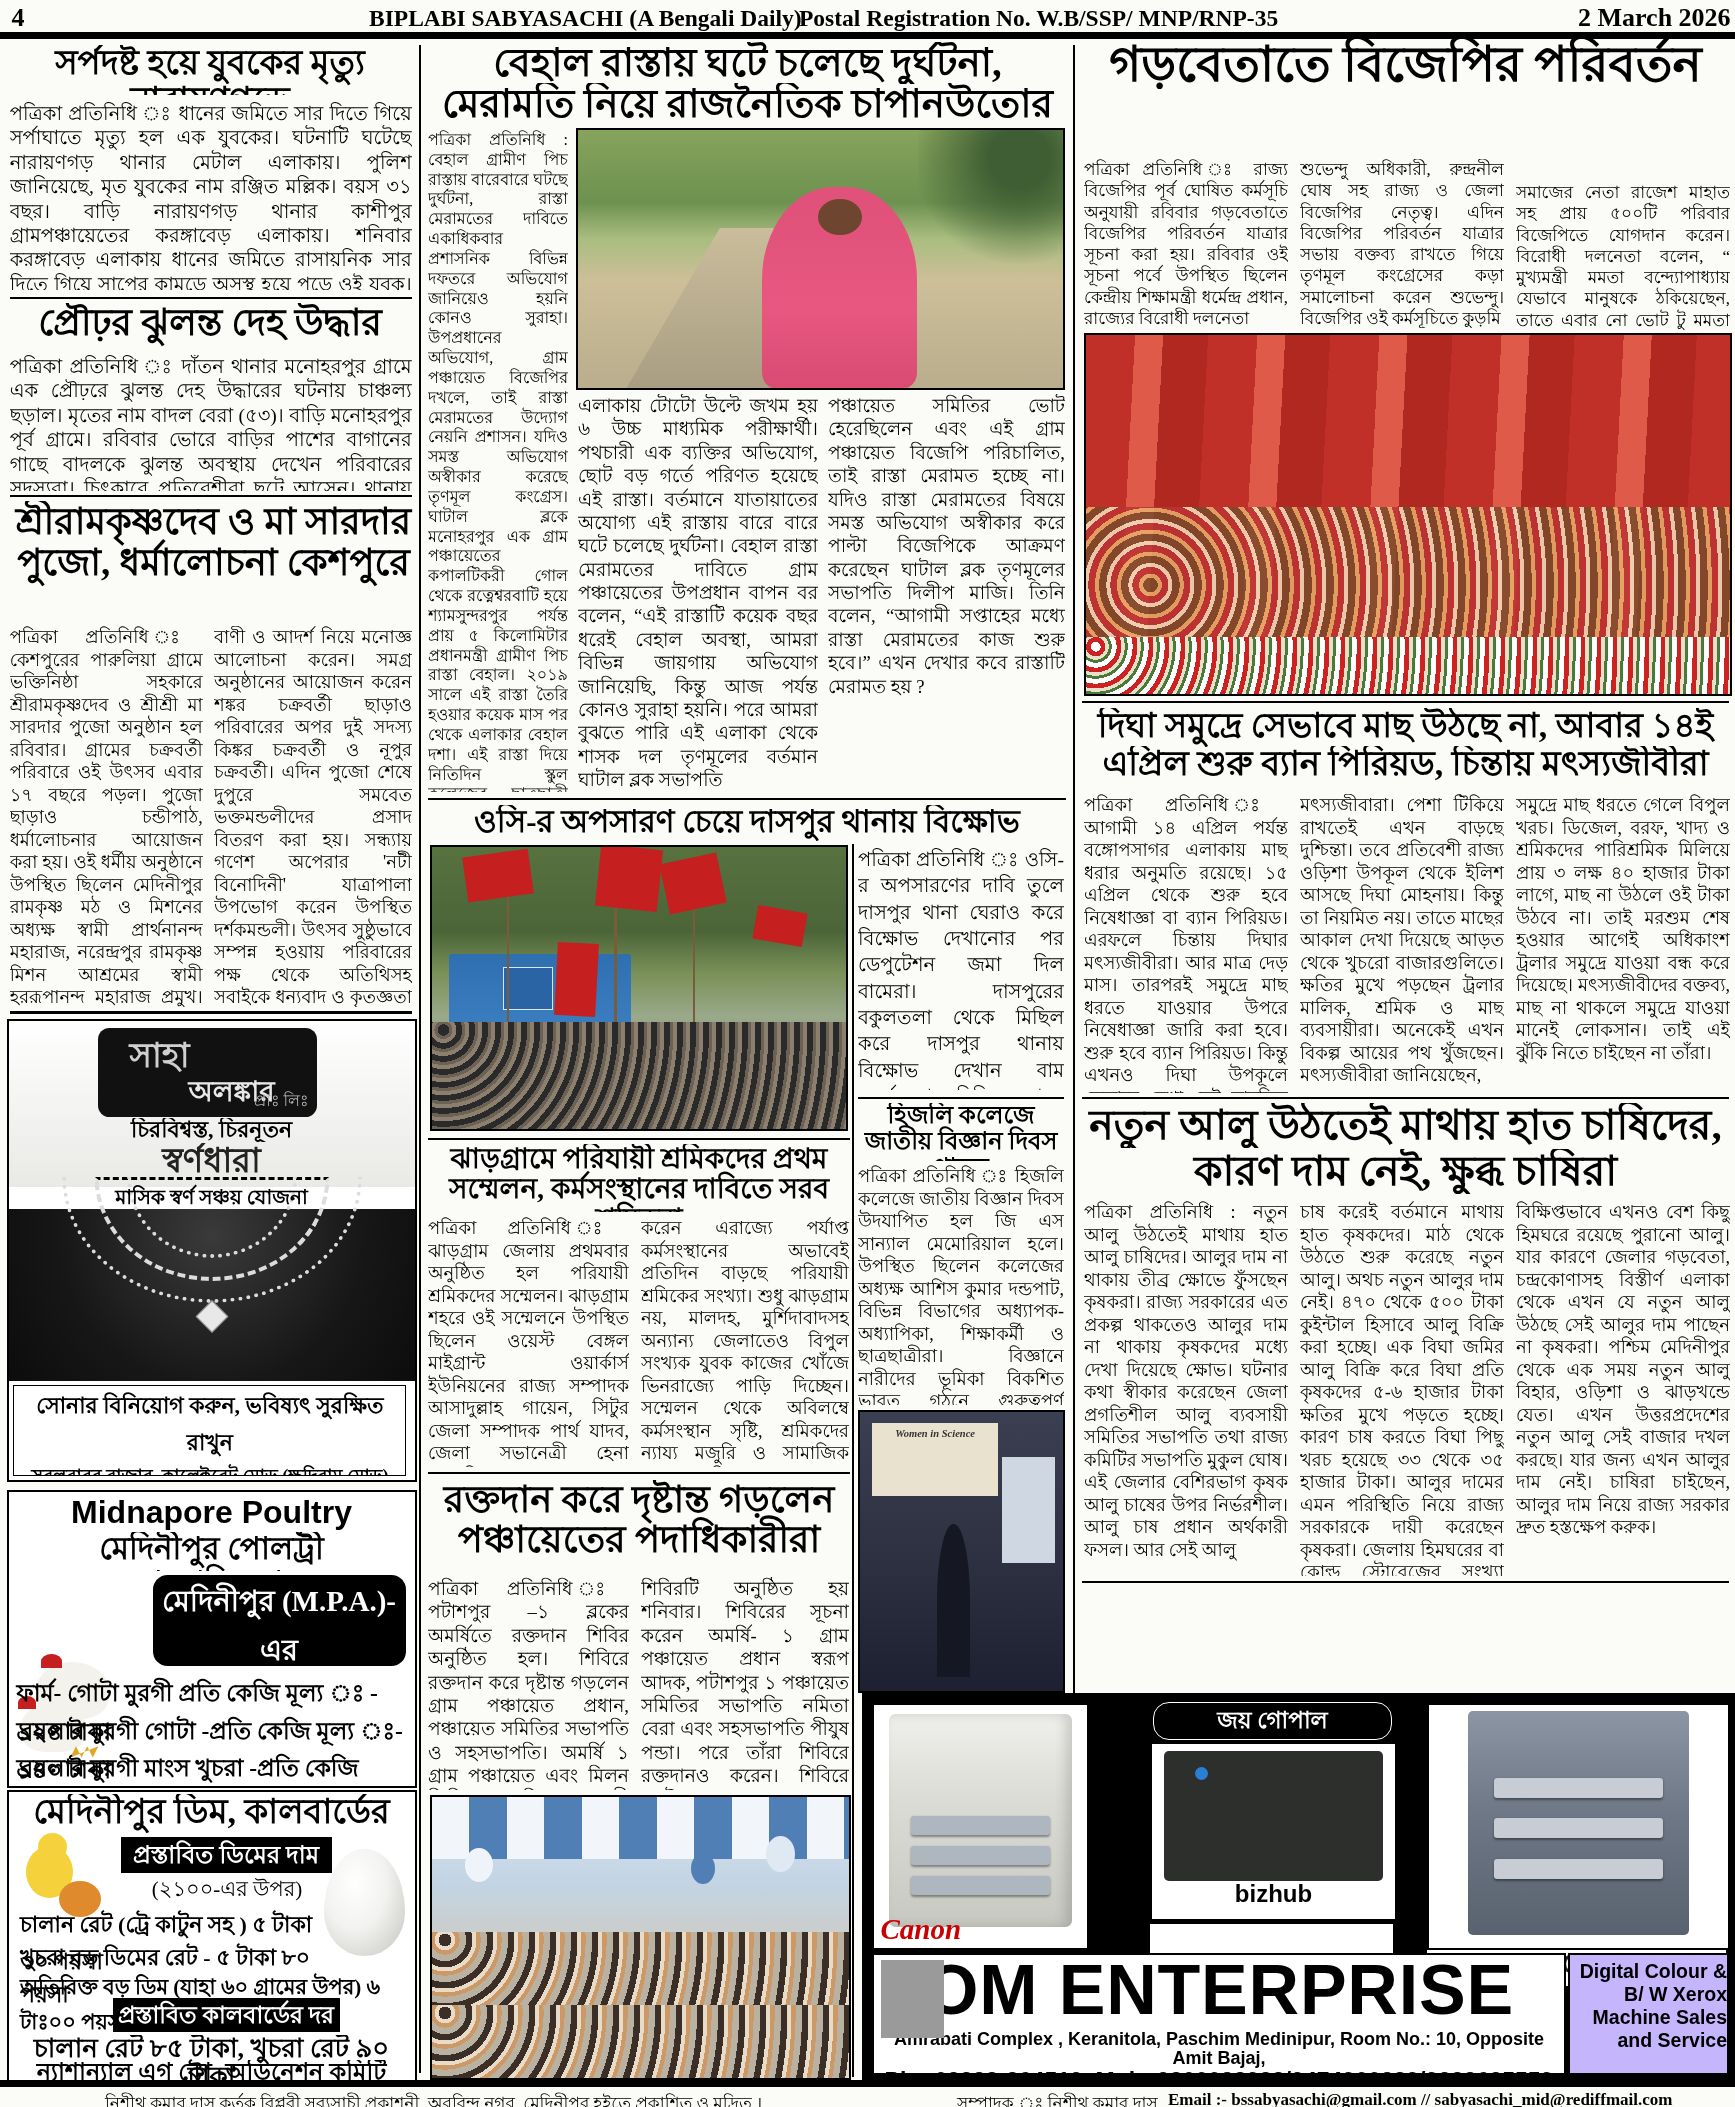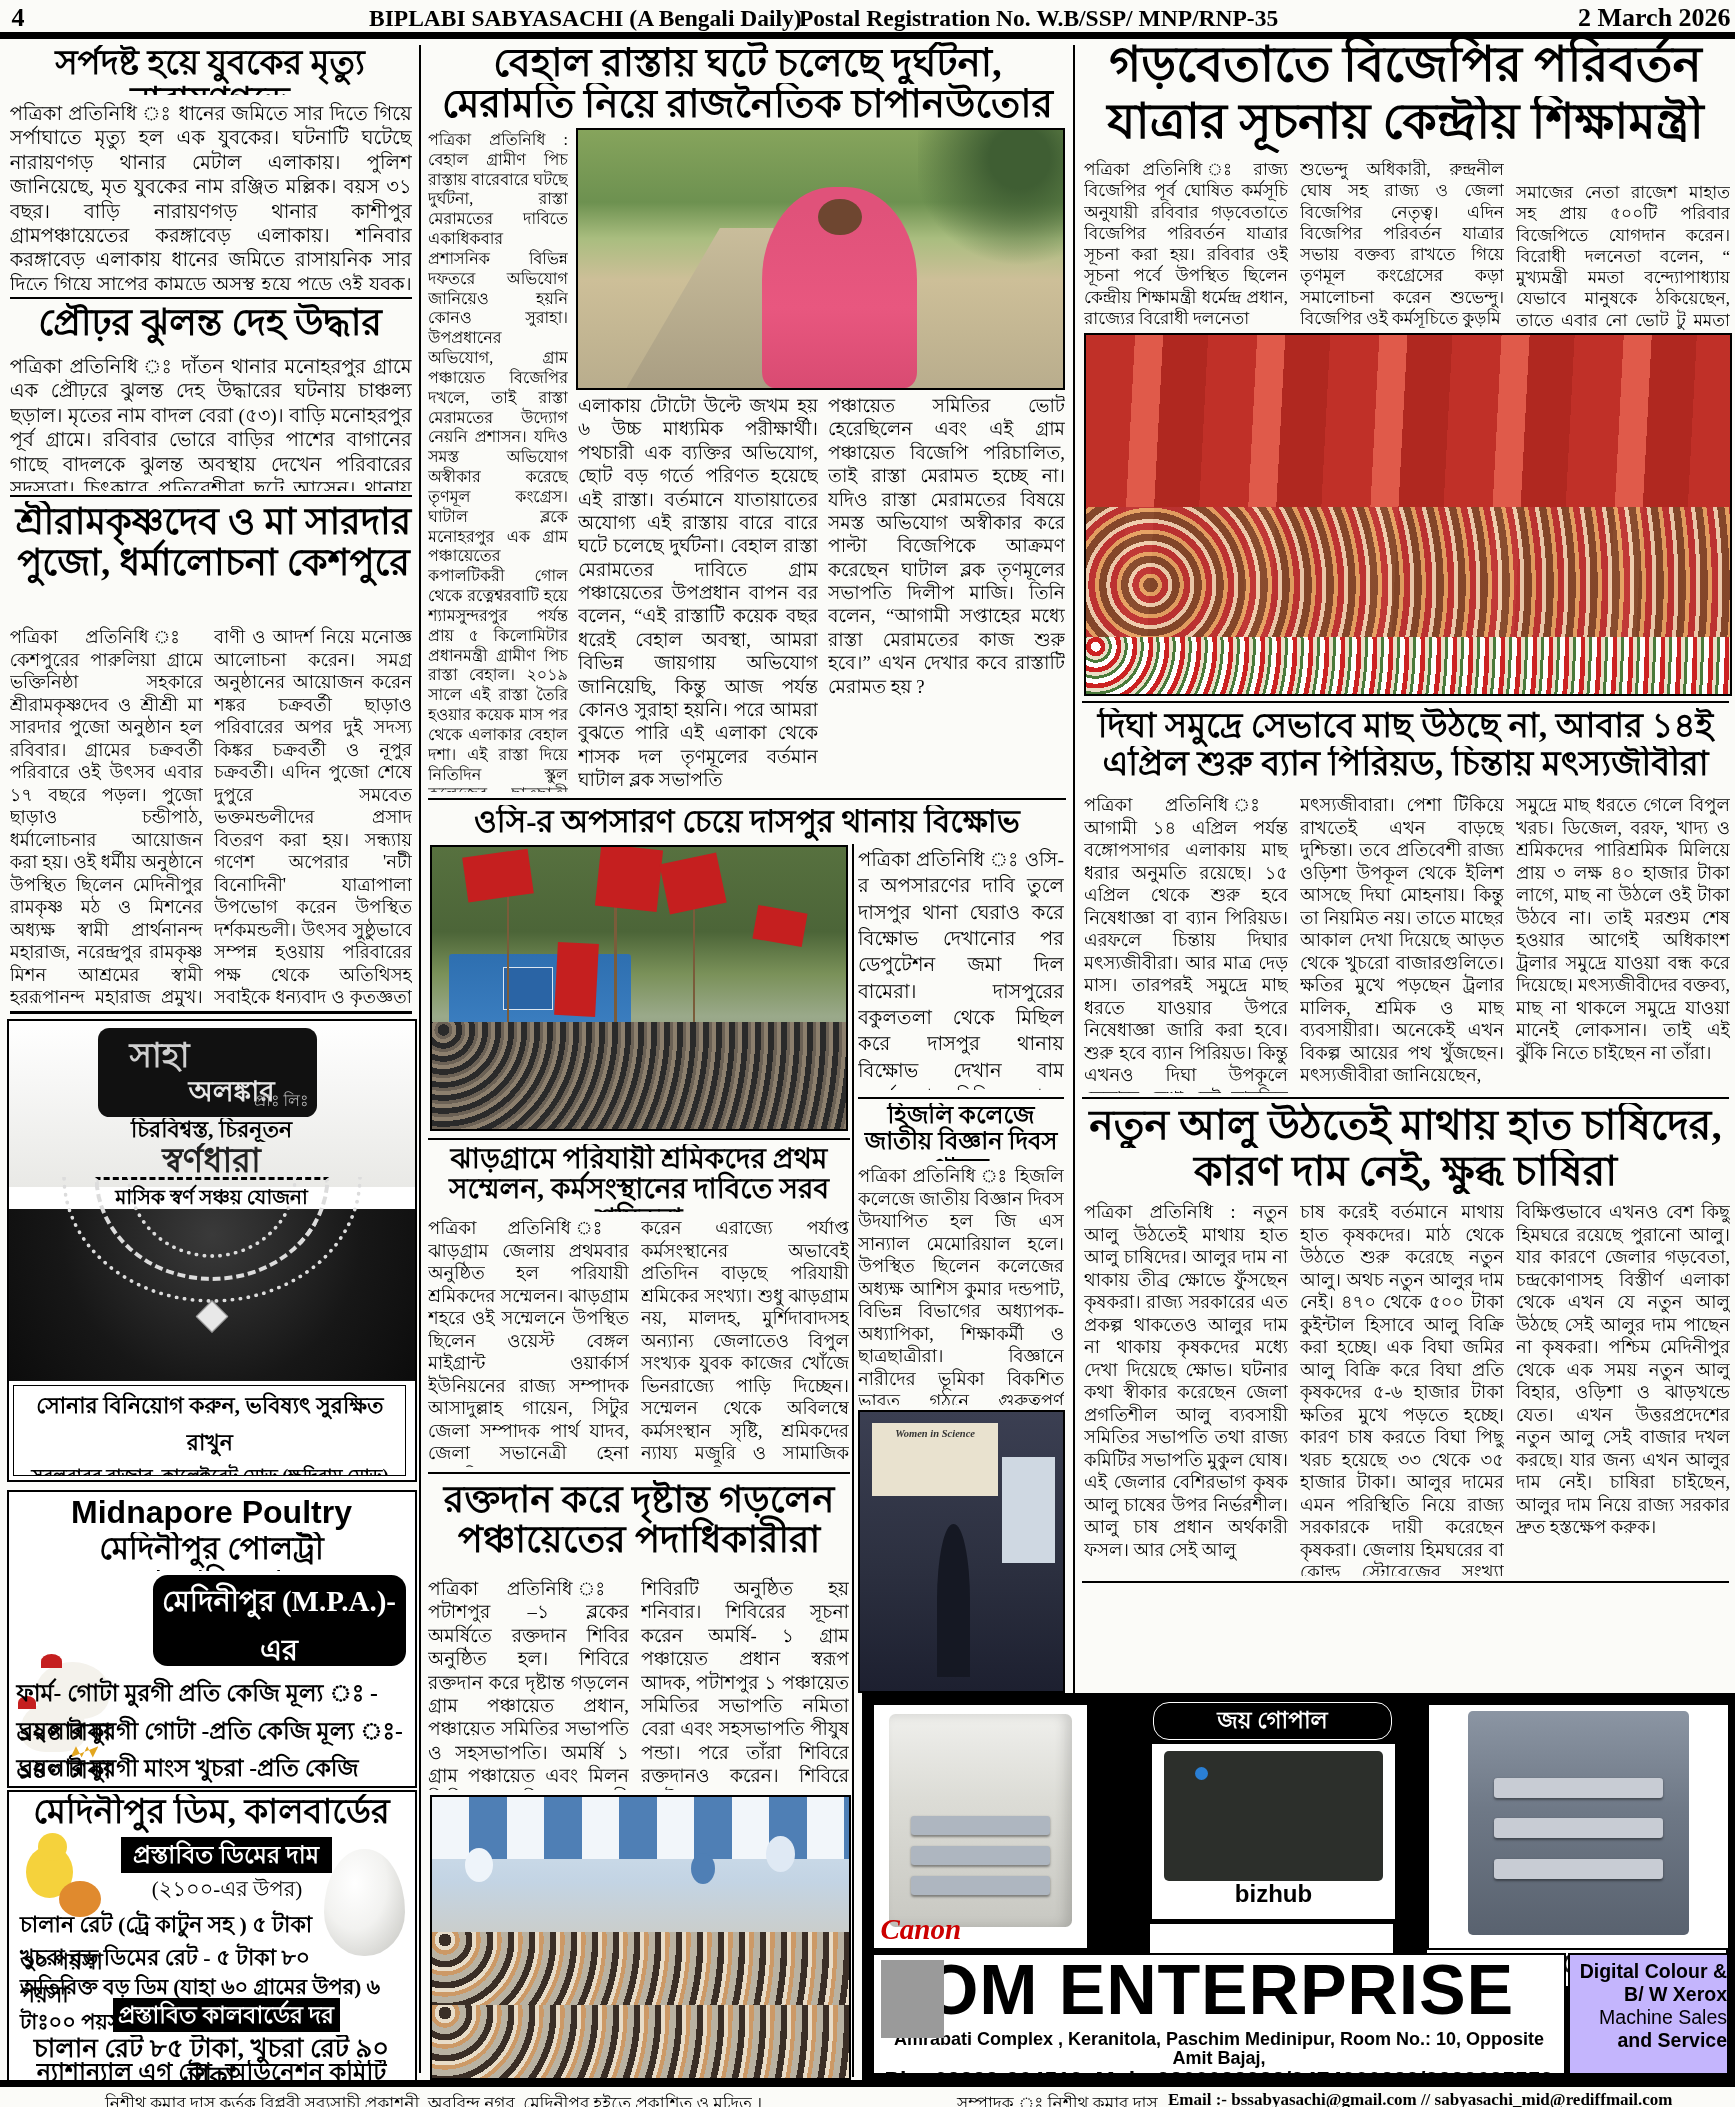--- a/index.html
+++ b/index.html
@@ -205,21 +205,20 @@
   <div class="abs body-txt" style="left:858px;top:1165px;width:206px;height:240px;font-size:18px;">পত্রিকা প্রতিনিধি ঃ হিজলি কলেজে জাতীয় বিজ্ঞান দিবস উদযাপিত হল জি এস সান্যাল মেমোরিয়াল হলে। উপস্থিত ছিলেন কলেজের অধ্যক্ষ আশিস কুমার দন্ডপাট, বিভিন্ন বিভাগের অধ্যাপক- অধ্যাপিকা, শিক্ষাকর্মী ও ছাত্রছাত্রীরা। বিজ্ঞানে নারীদের ভূমিকা বিকশিত ভারত গঠনে গুরুত্বপূর্ণ অবদান শীর্ষক আলোচনা সভা অনুষ্ঠিত হয়। বিজ্ঞানের নানান বিষয়ে আলোচনা করেন অধ্যাপক- অধ্যাপিকাবৃন্দ।</div>
   <div class="abs photo" style="left:858px;top:1410px;width:203px;height:279px;">
     <div class="science-scene">
       <div class="science-banner">Women in Science</div>
       <div class="science-screen"></div>
       <div class="science-person"></div>
     </div>
   </div>
 
   <div class="abs hl" style="left:1082px;top:39px;width:647px;height:57px;font-size:49px;">গড়বেতাতে বিজেপির পরিবর্তন</div>
-  <div class="abs hl" style="left:1082px;top:96px;width:647px;height:57px;font-size:49px;">যাত্রার সূচনায় কেন্দ্রীয় শিক্ষামন্ত্রী</div>
   <div class="abs body-txt" style="left:1084px;top:159px;width:204px;height:169px;font-size:17px;">পত্রিকা প্রতিনিধি ঃ রাজ্য বিজেপির পূর্ব ঘোষিত কর্মসূচি অনুযায়ী রবিবার গড়বেতাতে বিজেপির পরিবর্তন যাত্রার সূচনা করা হয়। রবিবার ওই সূচনা পর্বে উপস্থিত ছিলেন কেন্দ্রীয় শিক্ষামন্ত্রী ধর্মেন্দ্র প্রধান, রাজ্যের বিরোধী দলনেতা</div>
   <div class="abs body-txt" style="left:1300px;top:159px;width:204px;height:169px;font-size:17px;">শুভেন্দু অধিকারী, রুন্দ্রনীল ঘোষ সহ রাজ্য ও জেলা বিজেপির নেতৃত্ব। এদিন বিজেপির পরিবর্তন যাত্রার সভায় বক্তব্য রাখতে গিয়ে তৃণমূল কংগ্রেসের কড়া সমালোচনা করেন শুভেন্দু। বিজেপির ওই কর্মসূচিতে কুড়মি</div>
   <div class="abs body-txt" style="left:1516px;top:159px;width:214px;height:169px;font-size:17px;margin-top:23px;">সমাজের নেতা রাজেশ মাহাত সহ প্রায় ৫০০টি পরিবার বিজেপিতে যোগদান করেন। বিরোধী দলনেতা বলেন, “ মুখ্যমন্ত্রী মমতা বন্দ্যোপাধ্যায় যেভাবে মানুষকে ঠকিয়েছেন, তাতে এবার নো ভোট টু মমতা হবে।”</div>
   <div class="abs photo" style="left:1084px;top:333px;width:644px;height:359px;">
     <div class="rally-scene">
       <div class="rally-crowd"></div>
       <div class="rally-flowers"></div>
     </div>
   </div>
   <div class="abs rule" style="left:1082px;top:701px;width:647px;height:2.4px;"></div>
@@ -280,21 +279,21 @@
 
     <div class="abs" style="left:8px;top:258px;width:690px;height:118px;background:#fff;border:2.4px solid #000;overflow:hidden;">
       <div class="abs" style="left:6.5px;top:4.9px;width:63px;height:78px;background:#9a9a9a;"></div>
       <div class="hl sans" style="width:100%;height:75px;font-size:70px;letter-spacing:0.8px;line-height:1.0;">OM ENTERPRISE</div>
       <div class="hl sans" style="width:100%;font-size:18px;">Amrabati Complex , Keranitola, Paschim Medinipur, Room No.: 10, Opposite Amit Bajaj,</div>
       <div class="hl sans" style="width:100%;font-size:23px;">Ph.: 03222-264519, Mob: 9800088988/9474900289/9333635559</div>
     </div>
     <div class="abs" style="left:704px;top:258px;width:157px;height:118px;background:#c4b5fd;border:2.4px solid #000;text-align:right;">
       <div class="sans" style="font-size:19.5px;font-weight:bold;margin-top:4.9px;">Digital Colour &amp;</div>
       <div class="sans" style="font-size:19.5px;font-weight:bold;">B/ W Xerox</div>
-      <div class="sans" style="font-size:19.5px;font-weight:normal;">Machine Sales</div>
+      <div class="sans" style="font-size:19.5px;font-weight:bold;">Machine Sales</div>
       <div class="sans" style="font-size:19.5px;font-weight:bold;">and Service</div>
     </div>
   </div>
 
   <div class="abs rule" style="left:0;top:2080px;width:1736px;height:6.5px;"></div>
   <div class="abs" style="left:105px;top:2090px;font-size:17px;">নিশীথ কুমার দাস কর্তৃক বিপ্লবী সব্যসাচী প্রকাশনী, অরবিন্দ নগর, মেদিনীপুর হইতে প্রকাশিত ও মুদ্রিত ।</div>
   <div class="abs" style="left:957px;top:2090px;font-size:17px;">সম্পাদক ঃ নিশীথ কুমার দাস ,</div>
   <div class="abs" style="left:1168px;top:2090px;font-size:17px;font-weight:bold;">Email :- bssabyasachi@gmail.com // sabyasachi_mid@rediffmail.com</div>
 
 </div>

